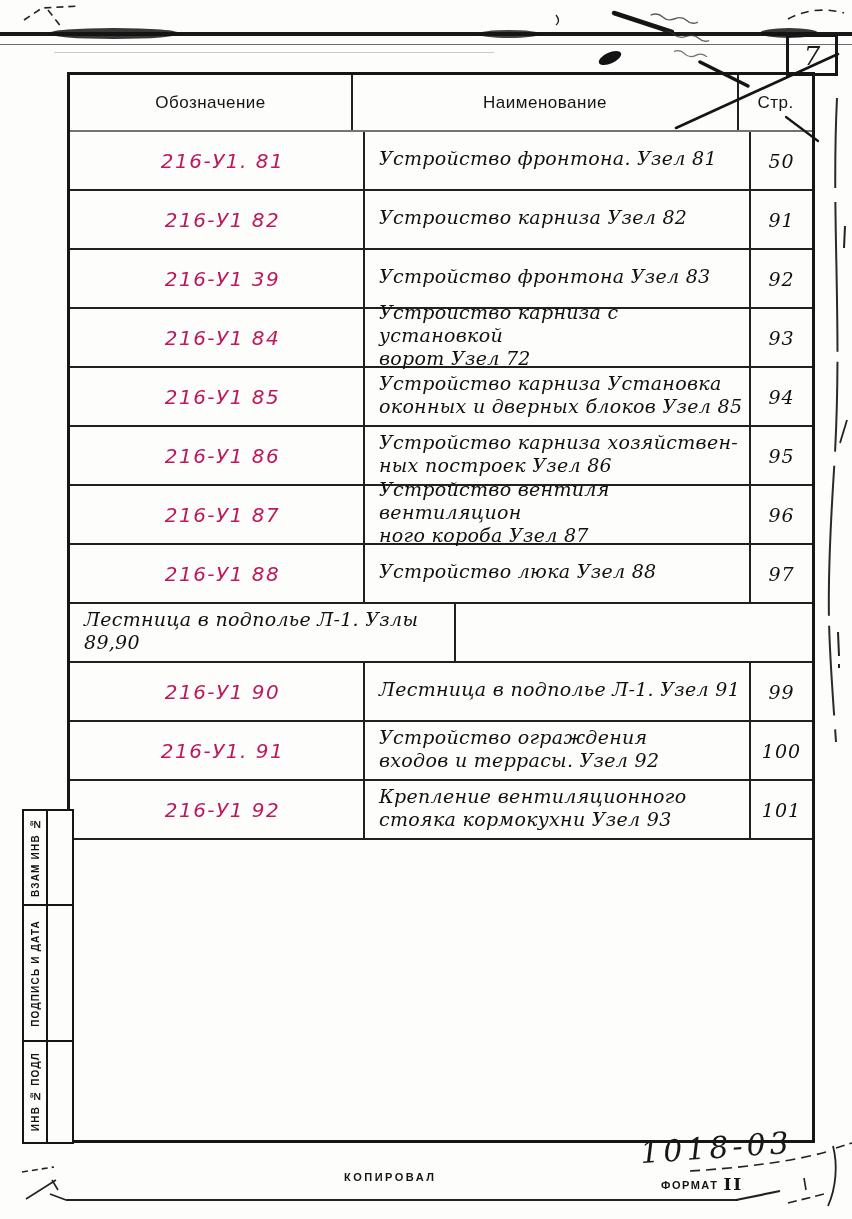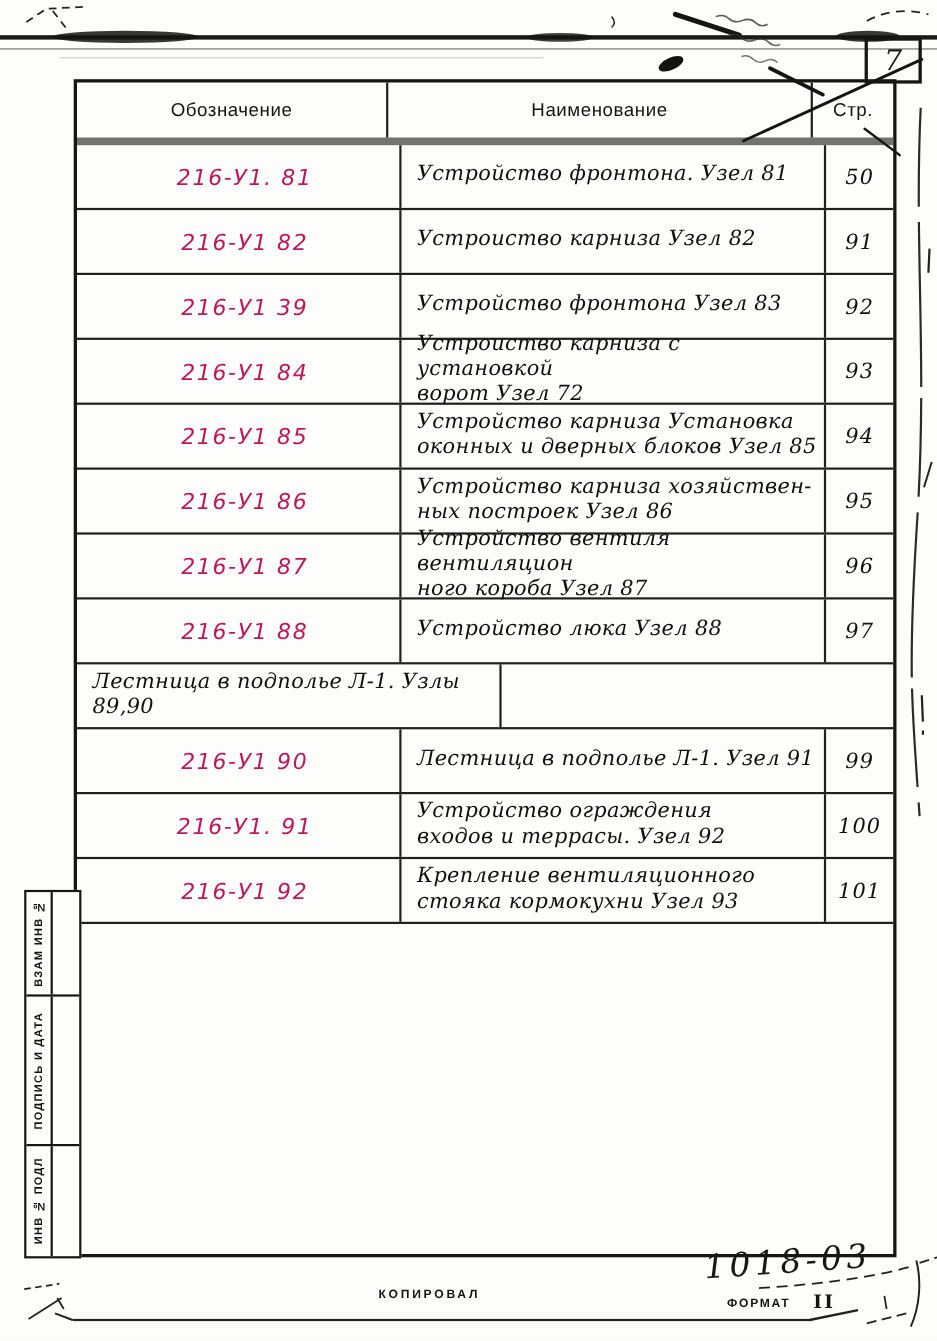--- a/index.html
+++ b/index.html
@@ -23,21 +23,21 @@
     position:absolute; left:786px; top:34px; width:52px; height:42px;
     border:3px solid #161616; display:flex; align-items:center; justify-content:center;
   }
   .pagenum-box span { font:italic 26px "DejaVu Serif", serif; padding-top:2px; }
 
   
   .ctable {
     position:absolute; left:67px; top:72px; width:748px; height:1071px;
     border:3px solid #161616; display:flex; flex-direction:column; background:transparent;
   }
-  .thead { display:flex; height:57px; border-bottom:7px solid #737373; }
+  .thead { display:flex; height:57px; border-bottom:2px solid #737373; }
   .trow  { display:flex; height:59px; border-bottom:2px solid #20201f; }
   .tfill { flex:1; }
   .c1 { width:283px; border-right:2px solid #20201f; display:flex; align-items:center; justify-content:center; }
   .c2 { width:386px; border-right:2px solid #20201f; display:flex; align-items:center; }
   .c3 { flex:1; display:flex; align-items:center; justify-content:center; }
   .thead .c1, .thead .c2, .thead .c3 { justify-content:center; font-size:17px; letter-spacing:.5px; color:#141414; }
   .cell-desig { font:italic 20px "DejaVu Sans", sans-serif; letter-spacing:1.5px; color:#be185d;margin-left:12px; }
   .cell-name  { font:italic 19px "DejaVu Serif", serif; line-height:23px; padding:0 6px 4px 14px;
                 white-space:pre-line; letter-spacing:.3px; color:#101010; }
   .cell-page  { font:italic 19px "DejaVu Serif", serif; letter-spacing:1px; color:#101010; }
@@ -52,21 +52,21 @@
   .st1 { height:95px; } .st2 { height:136px; } .st3 { flex:1; }
   .stamp-labelcol { width:24px; border-right:2px solid #161616; display:flex; align-items:center; justify-content:center; }
   .stamp-labelcol span {
     writing-mode:vertical-rl; transform:rotate(180deg);
     font:bold 10px "Liberation Sans", sans-serif; letter-spacing:1.2px; white-space:nowrap; color:#121212;
   }
   .stamp-empty { flex:1; }
 
   
   .kopiroval { position:absolute; left:344px; top:1171px; font:bold 11px "Liberation Sans", sans-serif; letter-spacing:2.5px; color:#141414; }
-  .format    { position:absolute; left:661px; top:1171px; font:bold 11px "Liberation Sans", sans-serif; letter-spacing:1.5px; color:#141414; display:flex; align-items:flex-end; gap:21px; }
+  .format    { position:absolute; left:661px; top:1171px; font:bold 11px "Liberation Sans", sans-serif; letter-spacing:1.5px; color:#141414; display:flex; align-items:flex-end; gap:5px; }
   .format .fval { font:bold 17px "DejaVu Serif", serif; letter-spacing:2px; position:relative; top:3px; }
   .handwritten { position:absolute; left:640px; top:1130px; font:italic 30px "DejaVu Serif", serif; letter-spacing:4px; transform:rotate(-4deg); color:#171717; }
   .bottomline  { position:absolute; left:66px; top:1199px; width:672px; height:2px; background:#222; }
 
   .svgo { position:absolute; left:0; top:0; width:852px; height:1219px; pointer-events:none; }
 </style>
 </head>
 <body>
 
 <div class="page">

